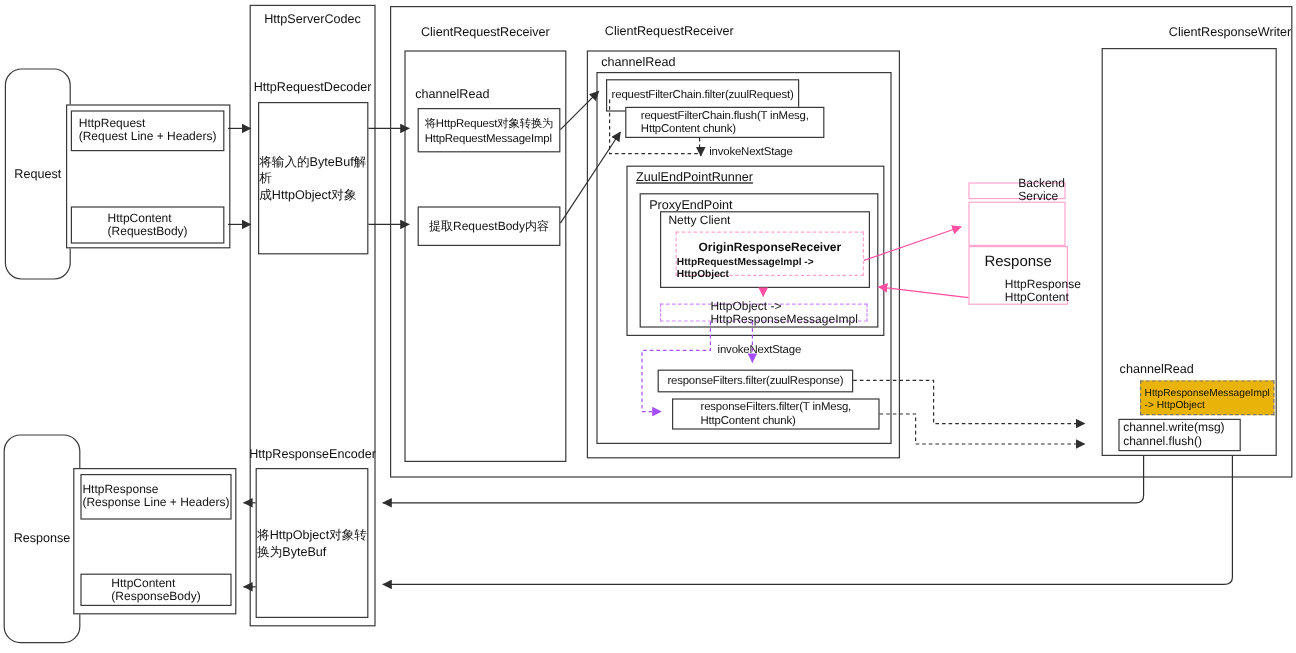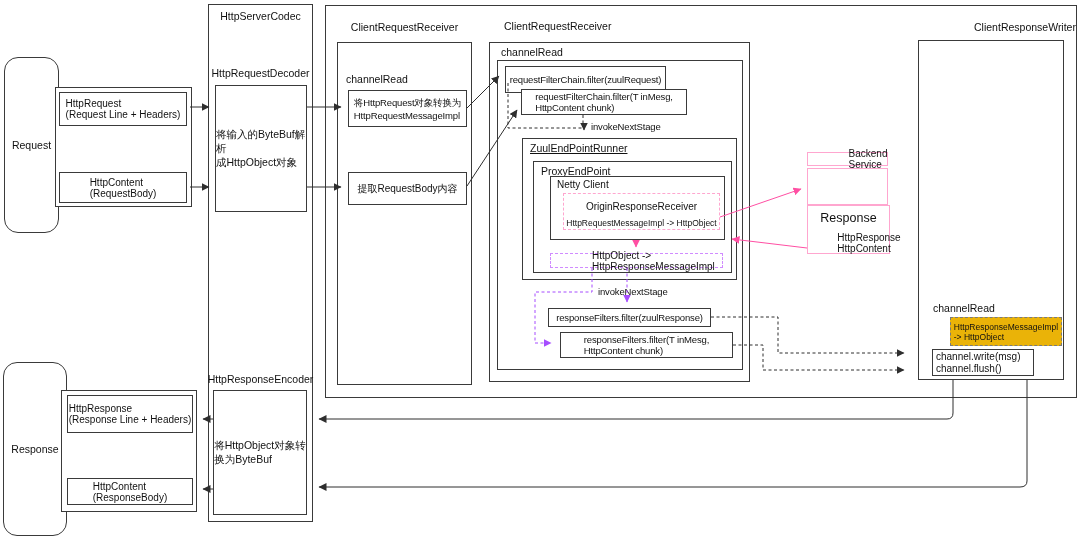--- a/index.html
+++ b/index.html
@@ -63,32 +63,32 @@
   <div class="box ctr fs95" style="left:348px;top:90px;width:119px;height:37px;">将HttpRequest对象转换为
 HttpRequestMessageImpl</div>
   <div class="box ctr fs10" style="left:348px;top:172px;width:119px;height:33px;">提取RequestBody内容</div>
 
   <div class="lbl fs105" style="left:504px;top:20px;width:150px;">ClientRequestReceiver</div>
   <div class="box" style="left:489px;top:42px;width:261px;height:340px;"></div>
   <div class="lbl fs105" style="left:501px;top:46px;width:90px;">channelRead</div>
   <div class="box" style="left:497px;top:60px;width:246px;height:310px;"></div>
 
   <div class="box ctr fs95" style="left:505px;top:66px;width:161px;height:27px;">requestFilterChain.filter(zuulRequest)</div>
-  <div class="box ctr fs95" style="left:521px;top:89px;width:166px;height:26px;">requestFilterChain.filter(T inMesg,
+  <div class="box ctr fs95" style="left:521px;top:89px;width:166px;height:26px;">requestFilterChain.flush(T inMesg,
 HttpContent chunk)</div>
   <div class="lbl fs95" style="left:591px;top:121px;width:90px;">invokeNextStage</div>
 
   <div class="box" style="left:522px;top:138px;width:215px;height:142px;"></div>
   <div class="lbl fs105" style="left:530px;top:142px;width:130px;text-decoration:underline;">ZuulEndPointRunner</div>
   <div class="box" style="left:533px;top:161px;width:199px;height:112px;"></div>
   <div class="lbl fs105" style="left:541px;top:165px;width:110px;">ProxyEndPoint</div>
   <div class="box" style="left:550px;top:176px;width:175px;height:64px;"></div>
   <div class="lbl fs10" style="left:557px;top:179px;width:90px;">Netty Client</div>
 
-  <div class="abs pink-dashed" style="left:563px;top:193px;width:157px;height:37px;background:#fff;">
+  <div class="abs pink-dashed" style="left:563px;top:193px;width:157px;height:37px;background:#fff;font-weight:bold;">
     <div class="ctr fs10" style="height:19px;padding-top:3px;">OriginResponseReceiver</div>
     <div class="ctr fs8" style="height:13px;">HttpRequestMessageImpl -&gt; HttpObject</div>
   </div>
 
   <div class="abs violet-dashed ctr fs9" style="left:550px;top:253px;width:173px;height:15px;background:#fff;">HttpObject -&gt; HttpResponseMessageImpl</div>
 
   <div class="lbl fs95" style="left:598px;top:286px;width:90px;">invokeNextStage</div>
 
   <div class="box ctr fs95" style="left:548px;top:308px;width:163px;height:19px;">responseFilters.filter(zuulResponse)</div>
   <div class="box ctr fs95" style="left:560px;top:332px;width:173px;height:26px;">responseFilters.filter(T inMesg,

